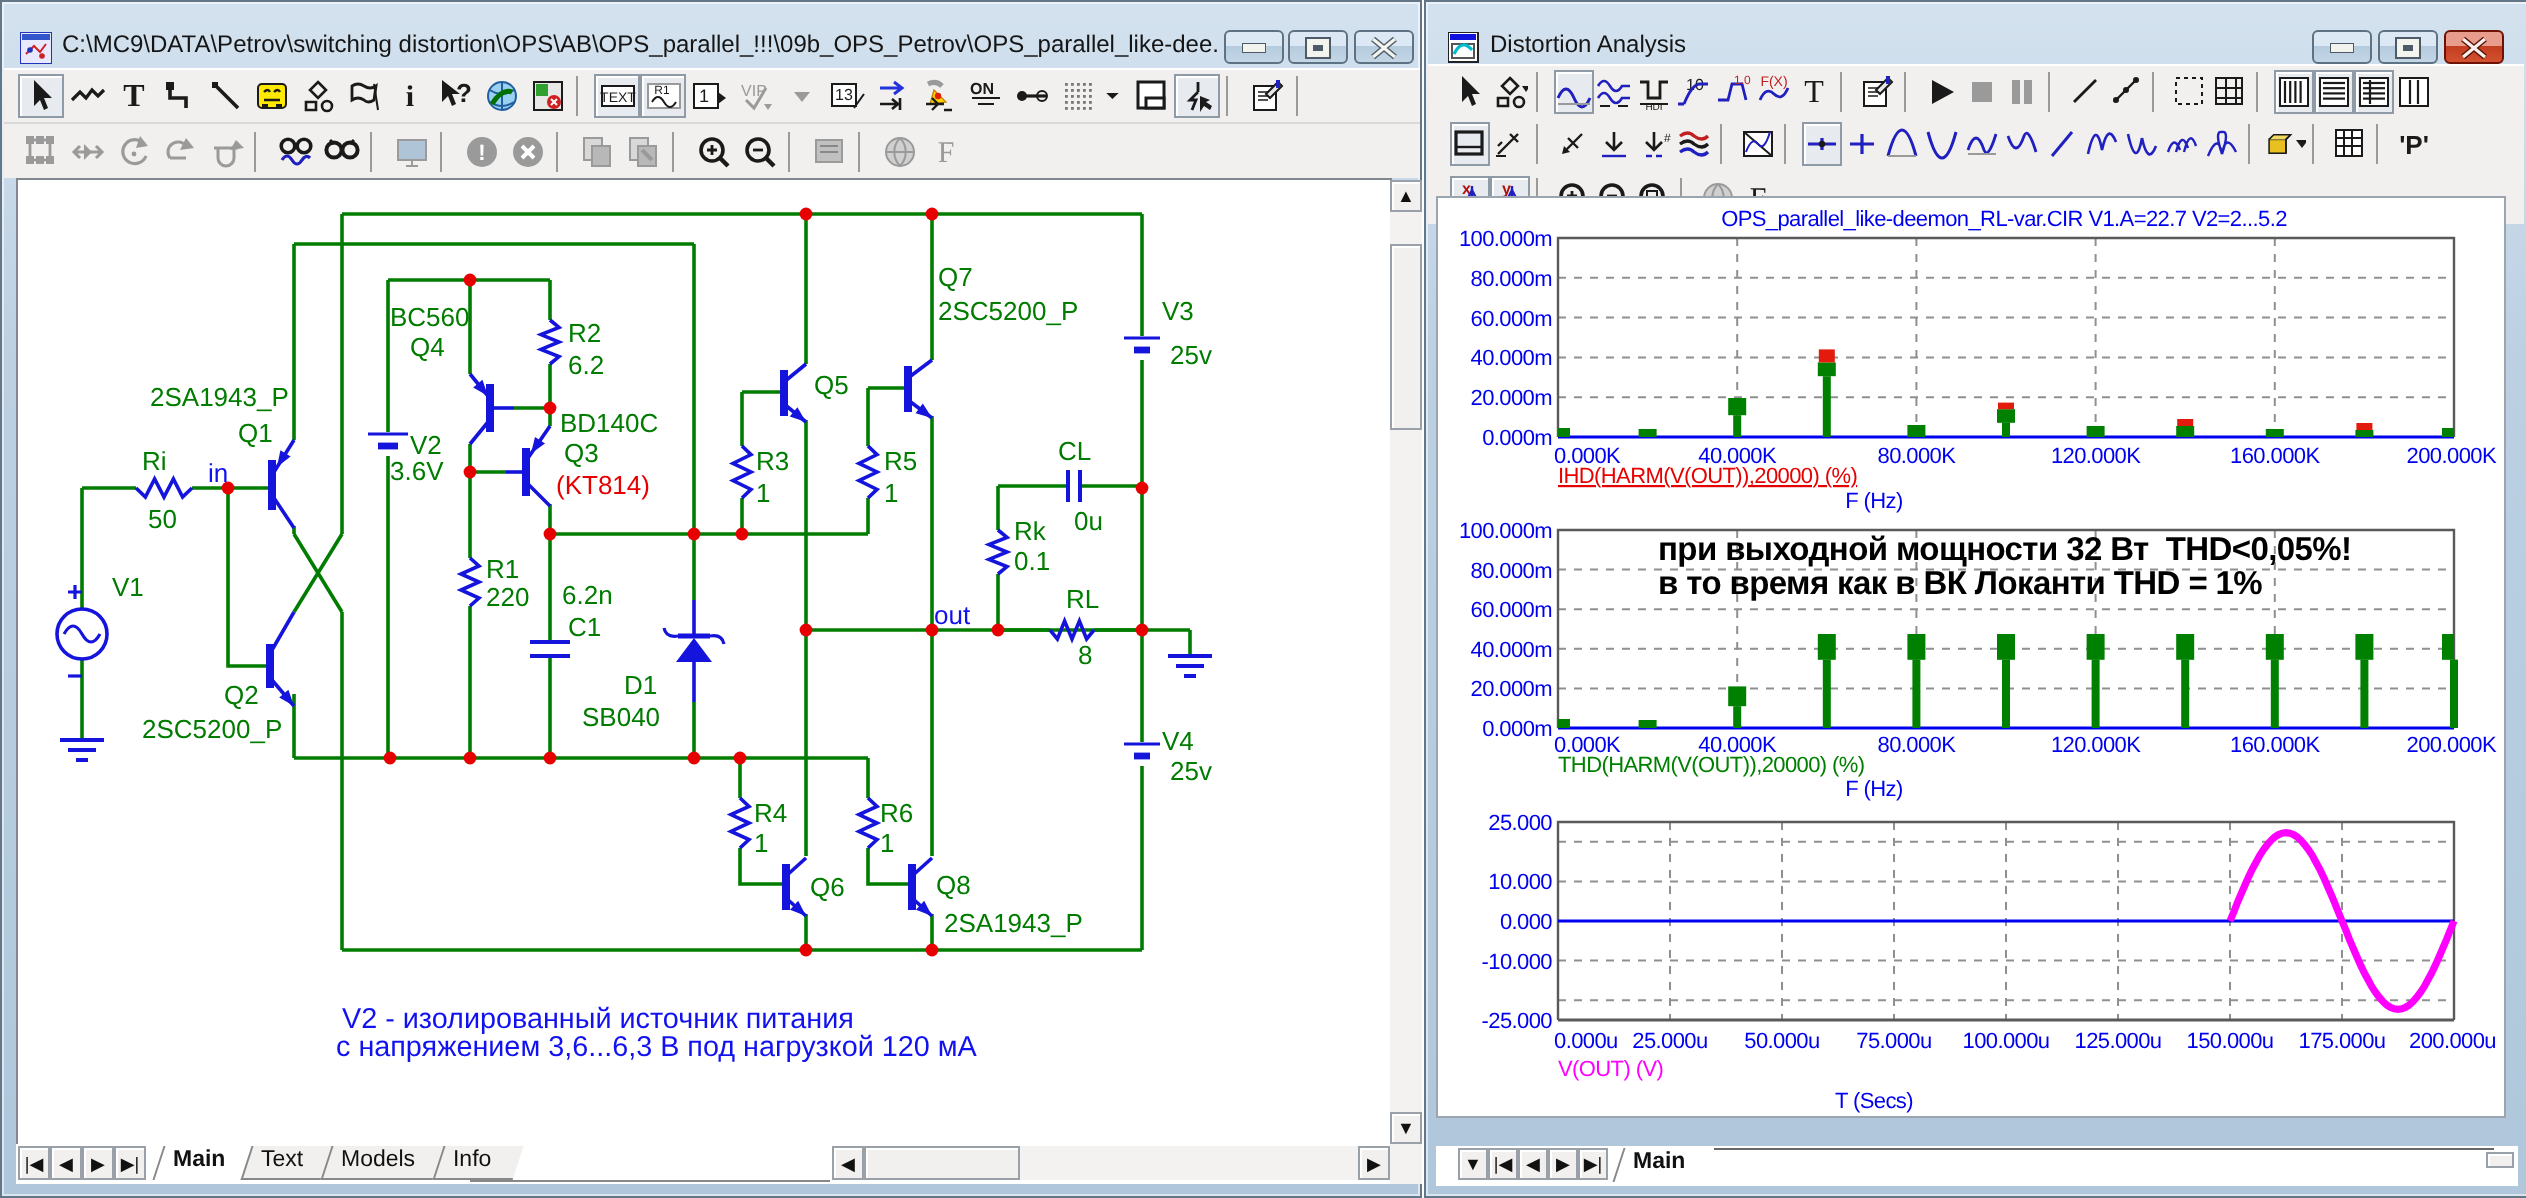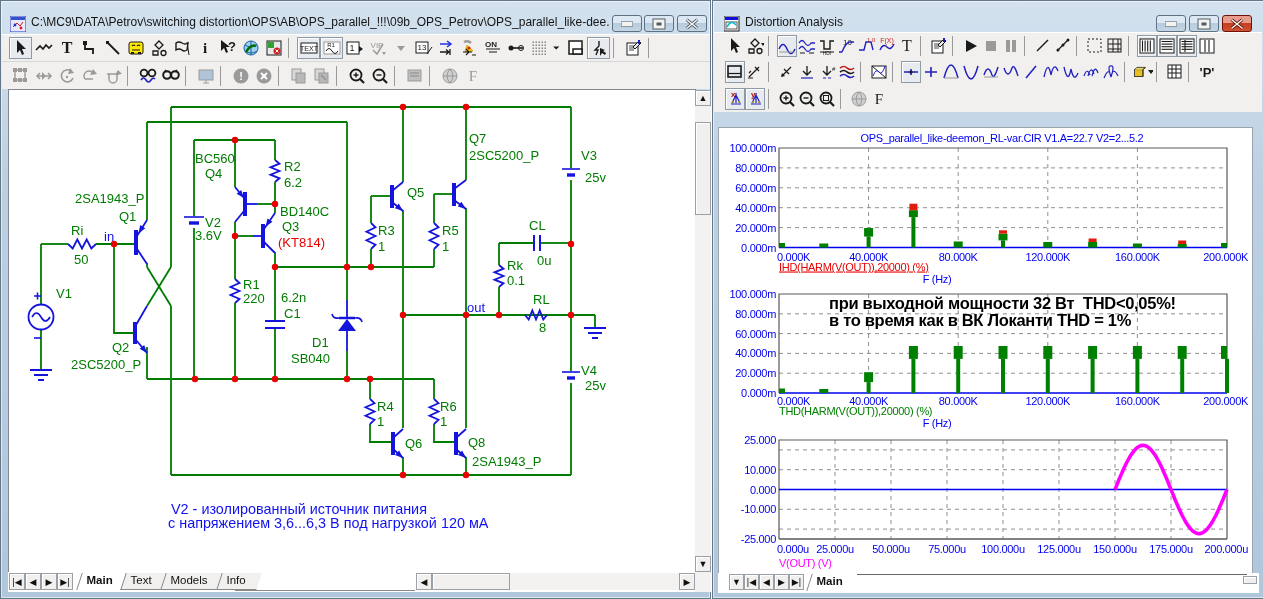--- a/index.html
+++ b/index.html
@@ -960,21 +960,21 @@
           <circle cx="9" cy="9" r="7" fill="#d0d0d0" stroke="#9a9a9a"></circle>
           <path d="M2,9 h14 M9,2 a10,10 0 0,0 0,14 M9,2 a10,10 0 0,1 0,14" stroke="#9a9a9a" fill="none"></path>
         </svg>
       </span>
       <span class="ic">
         <svg width="18" height="18" viewBox="0 0 18 18">
           <text x="9" y="14" font-size="15" fill="#1a1a1a" text-anchor="middle" font-family="Liberation Serif,serif">F</text>
         </svg>
       </span>
     </div>
-  <div style="position:absolute;left:5px;top:126px;width:535px;height:461px;background:#fff;border:1px solid #9aa5af">
+  <div style="position:absolute;left:5px;top:97px;width:535px;height:461px;background:#fff;border:1px solid #9aa5af">
     <svg id="plotsvg" width="539" height="459">
         <g transform="translate(-718,-112)" font-family="Liberation Sans,sans-serif" letter-spacing="-0.3">
           <path d="M778.0,211.6 H1226.0" stroke="#909090" stroke-width="1" stroke-dasharray="4,4" fill="none"></path>
           <path d="M778.0,191.7 H1226.0" stroke="#909090" stroke-width="1" stroke-dasharray="4,4" fill="none"></path>
           <path d="M778.0,171.8 H1226.0" stroke="#909090" stroke-width="1" stroke-dasharray="4,4" fill="none"></path>
           <path d="M778.0,151.9 H1226.0" stroke="#909090" stroke-width="1" stroke-dasharray="4,4" fill="none"></path>
           <path d="M867.6,132.0 V231.5" stroke="#909090" stroke-width="1" stroke-dasharray="4,4" fill="none"></path>
           <path d="M957.2,132.0 V231.5" stroke="#909090" stroke-width="1" stroke-dasharray="4,4" fill="none"></path>
           <path d="M1046.8,132.0 V231.5" stroke="#909090" stroke-width="1" stroke-dasharray="4,4" fill="none"></path>
           <path d="M1136.4,132.0 V231.5" stroke="#909090" stroke-width="1" stroke-dasharray="4,4" fill="none"></path>

